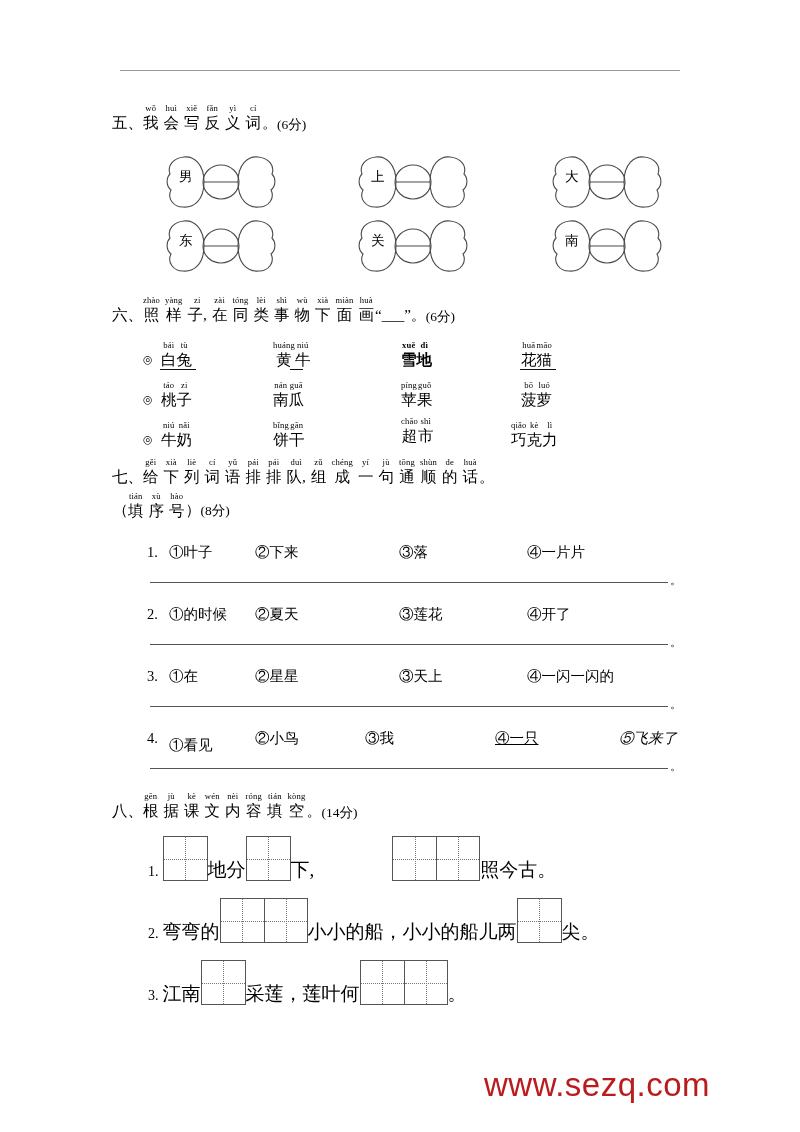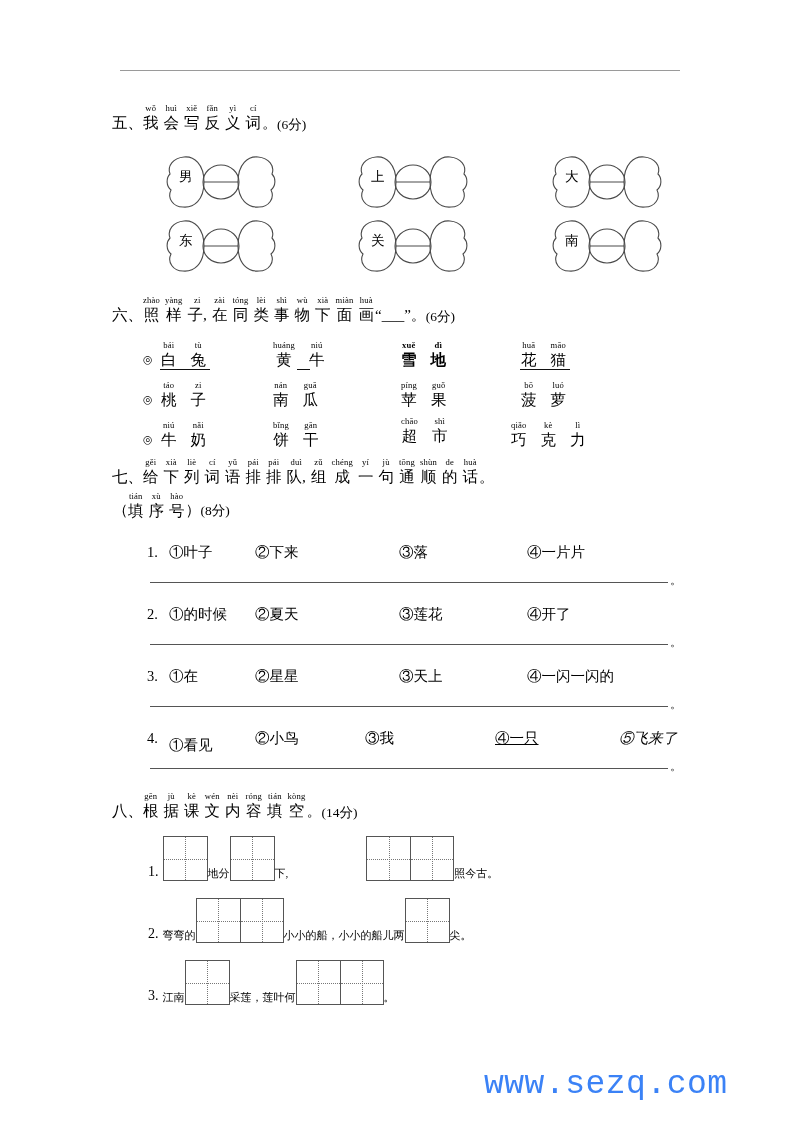--- a/index.html
+++ b/index.html
@@ -129,21 +129,21 @@
     font-size: 11px;
     line-height: 1;
     padding-bottom: 2px;
     margin-right: 2px;
   }
   .wcell {
     position: relative;
     display: inline-flex;
     align-items: flex-end;
   }
-  .wcell .ruby-group { gap: 14px; justify-content: flex-end; }
+  .wcell .ruby-group { gap: 0; justify-content: flex-end; }
   .uline-full {
     position: absolute;
     left: -1px;
     right: -4px;
     bottom: -2px;
     border-bottom: 1.1px solid #111;
   }
   .uline-mid {
     position: absolute;
     left: 46%;
@@ -196,21 +196,21 @@
     align-items: flex-end;
     white-space: nowrap;
     font-size: 14.5px;
   }
   .fill-no {
     font-size: 14px;
     padding-bottom: 1px;
     margin-right: 4px;
   }
   .fill-txt {
-    font-size: 11px;
+    font-size: 19px;
     padding-bottom: 2px;
     line-height: 1;
   }
   
   .tzg {
     display: inline-flex;
     border: 1.1px solid #555;
     background: #fff;
     box-sizing: border-box;
   }
@@ -232,23 +232,23 @@
     position: absolute;
     top: 0; bottom: 0; left: 50%;
     border-left: 1px dotted #777;
   }
 
   
   .watermark {
     position: absolute;
     left: 484px;
     top: 1068px;
-    font-family: Liberation Mono, monospace;
+    font-family: Liberation Sans, sans-serif;
     font-size: 33px;
-    color: #3b82f6;
+    color: #b91c1c;
     letter-spacing: 0.5px;
     line-height: 1;
     white-space: nowrap;
   }
 </style>
 </head>
 <body>
 
 <div class="page">
 

